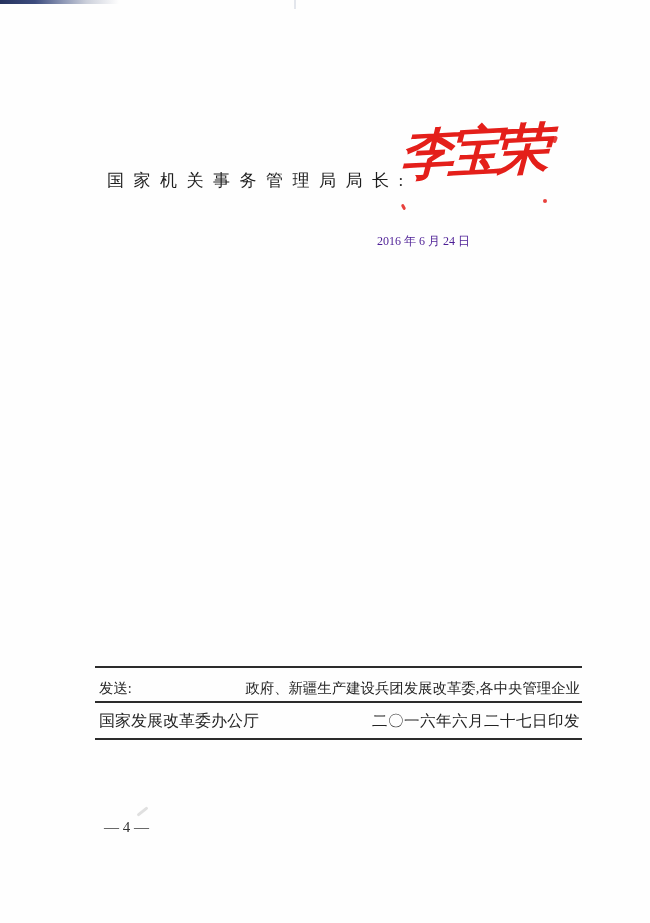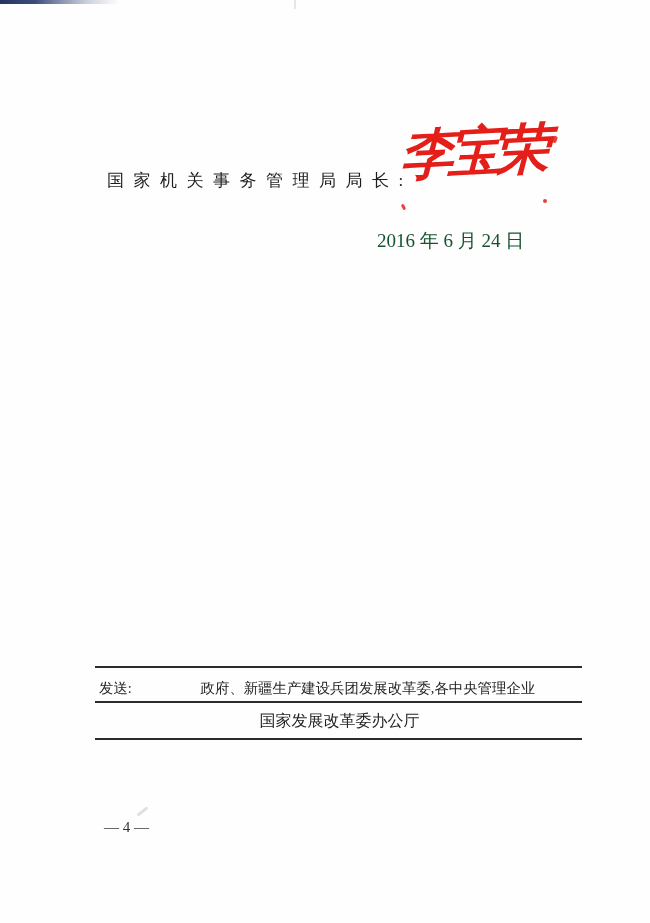--- a/index.html
+++ b/index.html
@@ -69,23 +69,23 @@
     border-radius: 2px;
     opacity: 0.85;
   }
   .s1 { left: 553px; top: 136px; width: 4px; height: 7px; transform: rotate(22deg); }
   .s2 { left: 402px; top: 204px; width: 3px; height: 6px; transform: rotate(-28deg); }
   .s3 { left: 543px; top: 199px; width: 4px; height: 4px; }
 
   .sign-date {
     position: absolute;
     left: 377px; top: 231px;
-    font-size: 19px;
+    font-size: 12px;
     line-height: 20px;
-    color: #14532d;
+    color: #4c1d95;
     white-space: nowrap;
     text-align: center;
   }
 
   
   .footer-block {
     position: absolute;
     left: 95px; top: 666px;
     width: 487px;
   }
@@ -109,32 +109,31 @@
     flex: 1;
     min-width: 0;
   }
   .line-j {
     text-align: justify;
     text-align-last: justify;
     white-space: nowrap;
     overflow: hidden;
   }
   .line-last {
-    text-align: center;
+    text-align: right;
     white-space: nowrap;
   }
   .issuer-row {
     display: flex;
     justify-content: space-between;
     align-items: center;
     padding: 8px 2px 8px 4px;
     font-size: 16px;
     line-height: 19px;
     color: #242424;
-    flex-direction: column;
   }
   .issuer-row .print-date {
     font-size: 15.5px;
     letter-spacing: 0.5px;
   }
 
   .page-number {
     position: absolute;
     left: 104px; top: 818px;
     font-size: 15px;
@@ -168,20 +167,21 @@
       <span class="dist-label">发送:</span>
       <div class="dist-lines">
         <div class="line-last">政府、新疆生产建设兵团发展改革委,各中央管理企业</div>
       </div>
     </div>
 
     <div class="rule"></div>
 
     <div class="issuer-row">
       <span class="issuer-name">国家发展改革委办公厅</span>
+      <span class="print-date">二〇一六年六月二十七日印发</span>
     </div>
 
     <div class="rule"></div>
   </div>
 
   <div class="page-number">— 4 —</div>
 
 </div>
 
 </body></html>

